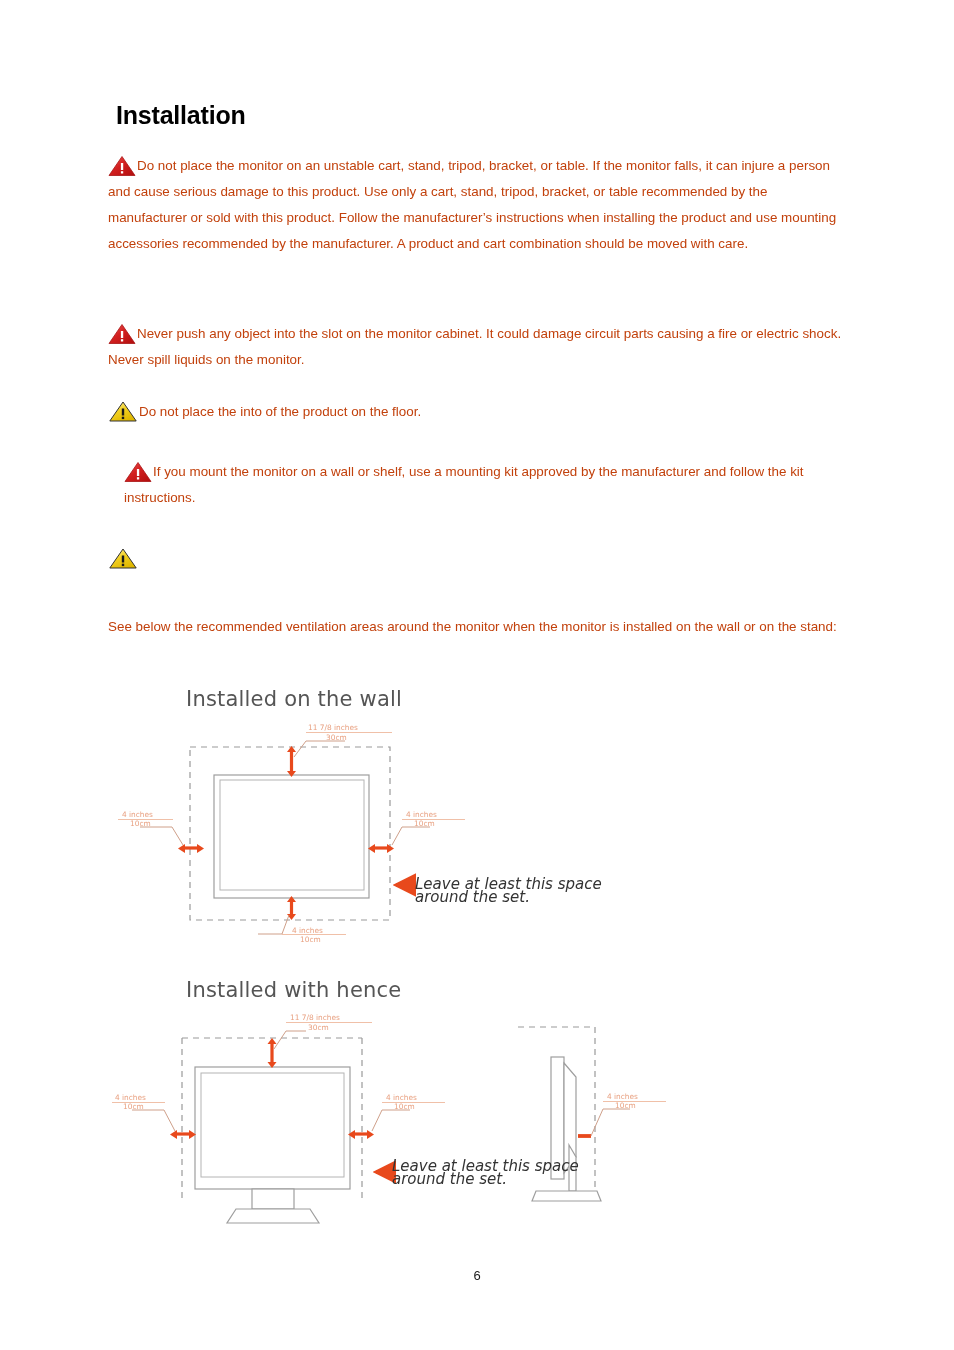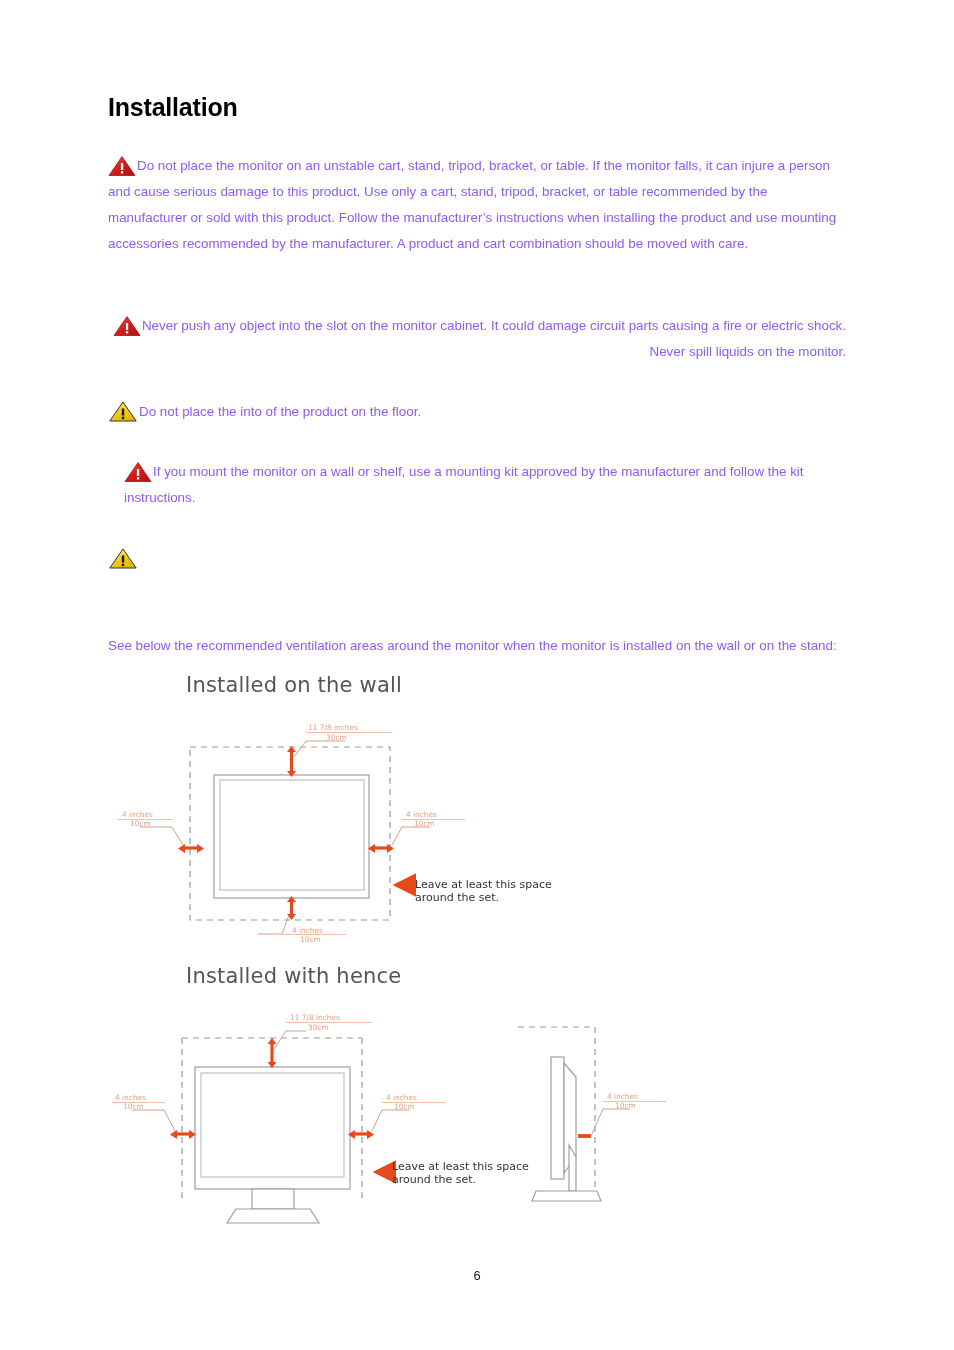--- a/index.html
+++ b/index.html
@@ -20,33 +20,33 @@
   }
   .content {
     position: absolute;
     left: 108px;
     top: 0;
     width: 738px;
   }
   h1.doc-title {
     font-size: 25px;
     font-weight: bold;
-    margin: 0;
+    margin: 8px;
     padding: 0;
     position: absolute;
     left: 0;
     top: 93px;
     letter-spacing: -0.2px;
     color: #000;
   }
   .para {
     position: absolute;
     font-size: 13.4px;
     line-height: 26px;
-    color: #8b5cf6;
+    color: #c2410c;
     text-align: left;
     width: 738px;
   }
   .warn-icon {
     display: inline-block;
     vertical-align: -6px;
     margin-right: 1px;
     position: relative;
     top: 1px;
   }
@@ -59,28 +59,30 @@
     font-size: 13px;
     color: #1a1a1a;
   }
   .fig-head {
     position: absolute;
     font-size: 21px;
     color: #555555;
     font-family: "DejaVu Sans", sans-serif;
     letter-spacing: 0.2px;
     white-space: nowrap;
+    margin-top: 14px;
   }
   .fig-note {
     position: absolute;
-    font-size: 11px;
+    font-size: 15px;
     color: #333333;
     font-family: "DejaVu Sans", sans-serif;
     line-height: 13px;
     white-space: nowrap;
+    font-style: italic;
   }
   svg { display: block; }
   .dim-label {
     font-family: "DejaVu Sans", sans-serif;
     font-size: 7.4px;
     fill: #e8a080;
   }
 </style>
 </head>
 <body>
@@ -101,21 +103,21 @@
               <stop offset="1" stop-color="#b00d0d"></stop>
             </linearGradient>
           </defs>
           <path d="M14 1.5 L27 20.5 L1 20.5 Z" fill="url(#gr1)" stroke="#a81414" stroke-width="0.8"></path>
           <rect x="12.9" y="8" width="2.3" height="7" fill="#ffffff"></rect>
           <rect x="12.9" y="16.2" width="2.3" height="2.3" fill="#ffffff"></rect>
         </svg>
       </span><span>Do not place the monitor on an unstable cart, stand, tripod, bracket, or table. If the monitor falls, it can injure a person and cause serious damage to this product. Use only a cart, stand, tripod, bracket, or table recommended by the manufacturer or sold with this product. Follow the manufacturer’s instructions when installing the product and use mounting accessories recommended by the manufacturer. A product and cart combination should be moved with care.</span>
     </div>
 
-    <div class="para" style="top:313px;text-align:right;">
+    <div class="para" style="top:321px;">
       <span class="warn-icon">
         <svg width="28" height="22" viewBox="0 0 28 22">
           <defs>
             <linearGradient id="gr2" x1="0" y1="0" x2="1" y2="1">
               <stop offset="0" stop-color="#ee5a5a"></stop>
               <stop offset="0.45" stop-color="#d32020"></stop>
               <stop offset="1" stop-color="#b00d0d"></stop>
             </linearGradient>
           </defs>
           <path d="M14 1.5 L27 20.5 L1 20.5 Z" fill="url(#gr2)" stroke="#a81414" stroke-width="0.8"></path>
@@ -169,21 +171,21 @@
               <stop offset="1" stop-color="#e0b800"></stop>
             </linearGradient>
           </defs>
           <path d="M15 2 L28.2 21 L1.8 21 Z" fill="url(#gy5)" stroke="#333333" stroke-width="1"></path>
           <rect x="13.8" y="8.5" width="2.4" height="7" fill="#1a1a1a"></rect>
           <rect x="13.8" y="16.7" width="2.4" height="2.4" fill="#1a1a1a"></rect>
         </svg>
       </span>
     </div>
 
-    <div class="para" style="top:633px;">
+    <div class="para" style="top:614px;">
       <span>See below the recommended ventilation areas around the monitor when the monitor is installed on the wall or on the stand:</span>
     </div>
 
   </div>
 
   <div class="fig-head" style="left:186px; top:673px;">Installed on the wall</div>
 
   <div style="position:absolute; left:110px; top:715px;">
     <svg width="470" height="240" viewBox="0 0 470 240">
       <defs>

